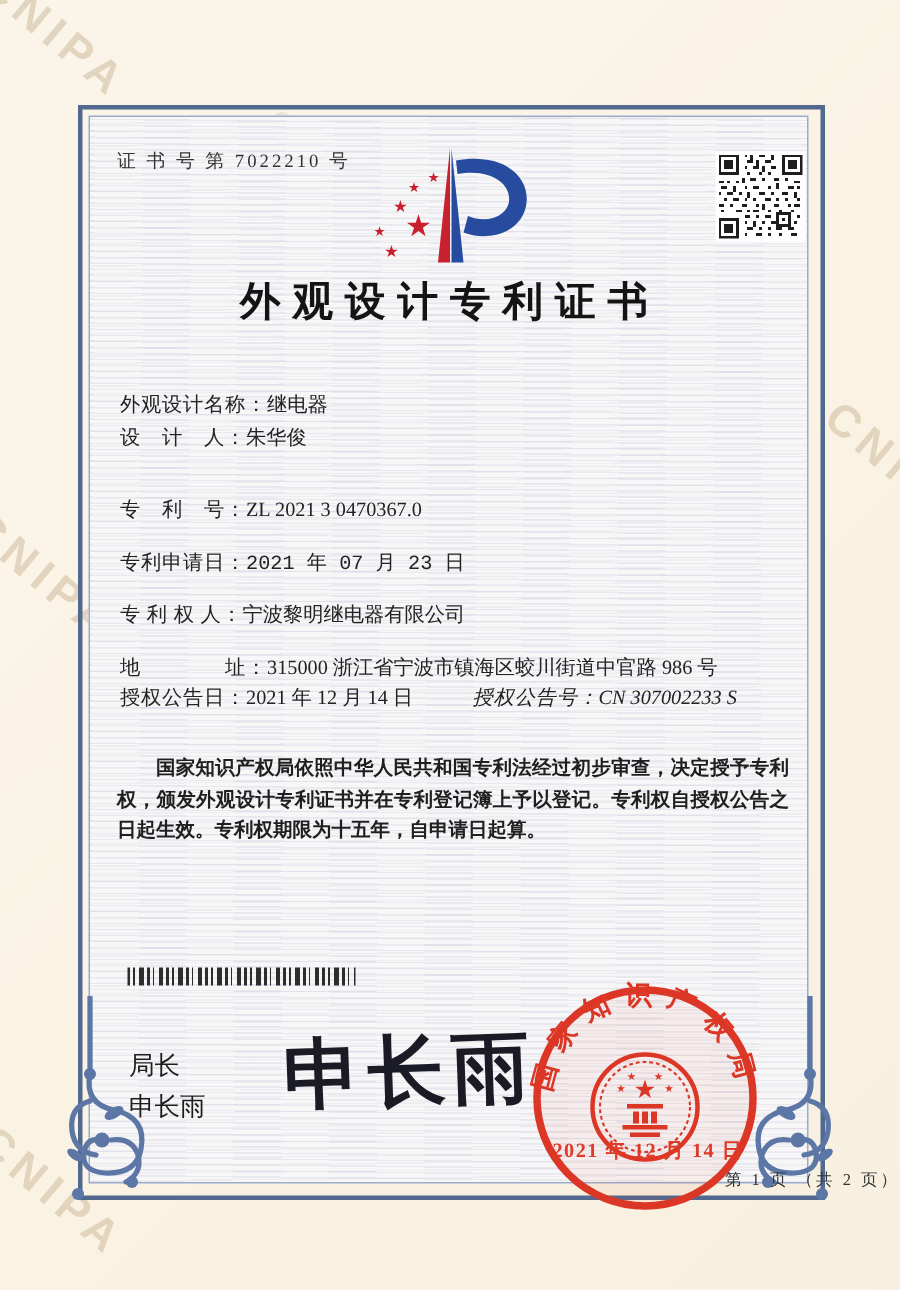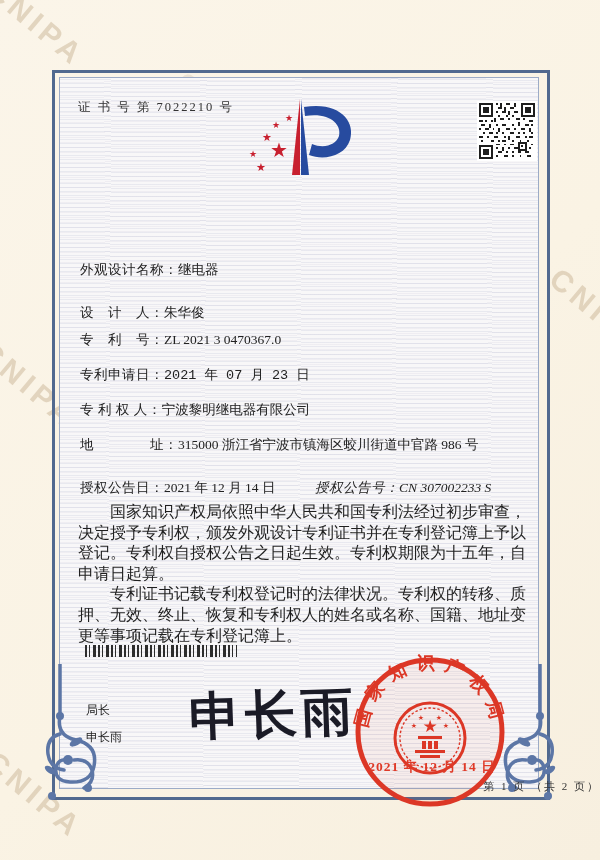--- a/index.html
+++ b/index.html
@@ -44,31 +44,31 @@
   .cert-number{position:absolute;left:78px;top:99px;font-size:12.5px;letter-spacing:2px;color:#333;}
   .logo{position:absolute;left:243px;top:95px;width:118px;height:86px;}
   .qr{position:absolute;left:477px;top:101px;width:60px;height:60px;background:#fff;padding:2px;box-sizing:border-box;}
   .title{
     position:absolute;left:0;top:183px;width:100%;text-align:center;
     font-size:27px;font-weight:bold;letter-spacing:8px;color:#141414;
   }
   .fields{position:absolute;left:80px;top:0;width:450px;}
   .frow{position:absolute;left:0;font-size:13.5px;color:#222;white-space:nowrap;}
   .frow .lab{letter-spacing:0.5px;text-align:center;}
-  .r0{top:261px;} .r1{top:304px;} .r2{top:331px;} .r3{top:366px;font-family:Liberation Mono, monospace;}
-  .r4{top:401px;} .r5{top:436px;} .r6{top:479px;}
+  .r0{top:261px;} .r1{top:283px;} .r2{top:331px;} .r3{top:366px;font-family:Liberation Mono, monospace;}
+  .r4{top:401px;} .r5{top:436px;} .r6{top:456px;}
   .grant-no{position:absolute;left:235px;top:0;font-style:italic;}
-  .paras{position:absolute;left:78px;top:502px;width:448px;font-size:16px;line-height:20.6px;color:#1f1f1f;}
+  .paras{position:absolute;left:78px;top:502px;width:448px;font-size:13px;line-height:20.6px;color:#1f1f1f;font-weight:bold;}
   .paras p{margin:0;text-indent:2em;text-align:justify;}
   .barcode{
     position:absolute;left:85px;top:645px;width:152px;height:12px;
     background:
       repeating-linear-gradient(90deg,#2d2d2d 0 2px,transparent 2px 4px,#2d2d2d 4px 5px,transparent 5px 8px,#2d2d2d 8px 11px,transparent 11px 13px);
   }
-  .director{position:absolute;left:86px;top:697px;font-size:12px;line-height:27px;color:#1d1d1d;}
+  .director{position:absolute;left:86px;top:697px;font-size:17px;line-height:27px;color:#1d1d1d;}
   .signature{
     position:absolute;left:168px;top:680px;width:210px;text-align:center;
     font-size:52px;font-weight:bold;color:#1b1b26;transform:rotate(-2deg);
     font-family:"Liberation Serif","DejaVu Serif",serif;letter-spacing:4px;
   }
   .seal{position:absolute;left:352px;top:654px;width:156px;height:156px;}
   .seal-date{
     position:absolute;left:348px;top:758px;width:168px;text-align:center;
     color:#df3a28;font-size:13.5px;font-weight:bold;letter-spacing:1px;z-index:6;
   }
@@ -146,37 +146,37 @@
       <rect width="29" height="29" fill="#fff"></rect>
       <path fill="#1e1e1e" d="M0 0h7v7h-7zM22 0h7v7h-7zM0 22h7v7h-7z"></path>
       <path fill="#fff" d="M1 1h5v5h-5zM23 1h5v5h-5zM1 23h5v5h-5z"></path>
       <path fill="#1e1e1e" d="M2 2h3v3h-3zM24 2h3v3h-3zM2 24h3v3h-3z"></path>
       <path fill="#1e1e1e" d="M9 0h1v1h-1zM11 0h1v2h-1zM14 0h2v1h-2zM18 0h1v2h-1zM10 2h2v1h-2zM13 2h1v2h-1zM16 2h2v1h-2zM9 4h1v1h-1zM12 4h2v1h-2zM15 4h1v2h-1zM18 4h2v1h-2zM10 6h1v1h-1zM14 6h1v1h-1zM17 6h1v1h-1zM0 9h2v1h-2zM3 9h1v1h-1zM6 9h1v1h-1zM8 8h1v2h-1zM11 8h2v1h-2zM15 8h1v1h-1zM19 8h2v1h-2zM23 8h1v1h-1zM26 9h2v1h-2zM1 11h2v1h-2zM5 11h1v2h-1zM9 11h1v1h-1zM12 11h2v1h-2zM17 11h1v1h-1zM20 10h1v2h-1zM24 11h2v1h-2zM27 11h1v1h-1zM0 13h1v1h-1zM3 13h2v1h-2zM7 13h1v1h-1zM10 13h1v2h-1zM14 13h2v1h-2zM18 13h1v1h-1zM22 13h2v1h-2zM26 13h1v2h-1zM2 15h1v1h-1zM5 15h2v1h-2zM9 15h1v1h-1zM12 15h1v1h-1zM16 15h2v1h-2zM20 15h1v1h-1zM23 15h1v1h-1zM27 15h1v1h-1zM0 17h2v1h-2zM4 17h1v1h-1zM8 17h2v1h-2zM13 17h1v1h-1zM15 17h1v2h-1zM19 17h2v1h-2zM24 17h1v1h-1zM26 17h2v1h-2zM1 19h1v1h-1zM6 19h2v1h-2zM10 19h1v1h-1zM12 19h2v1h-2zM17 19h1v1h-1zM21 19h1v1h-1zM25 19h1v1h-1zM9 21h2v1h-2zM13 21h1v1h-1zM16 21h2v1h-2zM9 23h1v1h-1zM12 23h1v2h-1zM15 23h1v1h-1zM18 23h2v1h-2zM10 25h2v1h-2zM14 25h1v1h-1zM17 25h1v1h-1zM9 27h1v1h-1zM13 27h2v1h-2zM17 27h1v1h-1zM20 21h1v1h-1zM23 21h2v1h-2zM27 21h1v1h-1zM22 23h1v1h-1zM26 23h1v1h-1zM20 25h2v1h-2zM24 25h2v1h-2zM21 27h1v1h-1zM25 27h2v1h-2z"></path>
       <path fill="#1e1e1e" d="M20 20h5v5h-5z"></path>
         <path fill="#fff" d="M21 21h3v3h-3z"></path>
         <path fill="#1e1e1e" d="M22 22h1v1h-1z"></path>
     </svg>
 
+    <div class="title">外观设计专利证书</div>
 
     <div class="fields">
       <div class="frow r0"><span class="lab">外观设计名称：</span><span class="val">继电器</span></div>
       <div class="frow r1"><span class="lab">设　计　人：</span><span class="val">朱华俊</span></div>
       <div class="frow r2"><span class="lab">专　利　号：</span><span class="val">ZL 2021 3 0470367.0</span></div>
       <div class="frow r3"><span class="lab">专利申请日：</span><span class="val">2021 年 07 月 23 日</span></div>
       <div class="frow r4"><span class="lab">专 利 权 人：</span><span class="val">宁波黎明继电器有限公司</span></div>
       <div class="frow r5"><span class="lab">地　　　　址：</span><span class="val">315000 浙江省宁波市镇海区蛟川街道中官路 986 号</span></div>
       <div class="frow r6">
         <span class="lab">授权公告日：</span><span class="val">2021 年 12 月 14 日</span>
         <span class="grant-no"><span class="lab">授权公告号：</span><span class="val">CN 307002233 S</span></span>
       </div>
     </div>
 
     <div class="paras">
       <p>国家知识产权局依照中华人民共和国专利法经过初步审查，决定授予专利权，颁发外观设计专利证书并在专利登记簿上予以登记。专利权自授权公告之日起生效。专利权期限为十五年，自申请日起算。</p>
-      <p>专利证书记载专利权登记时的法律状况。专利权的转移、质押、无效、终止、恢复和专利权人的姓名或名称、国籍、地址变更等事项记载在专利登记簿上。</p>
     </div>
 
     <div class="barcode"></div>
 
     <div class="director">
       <div>局长</div>
       <div>申长雨</div>
     </div>
 
     <div class="signature">申长雨</div>

